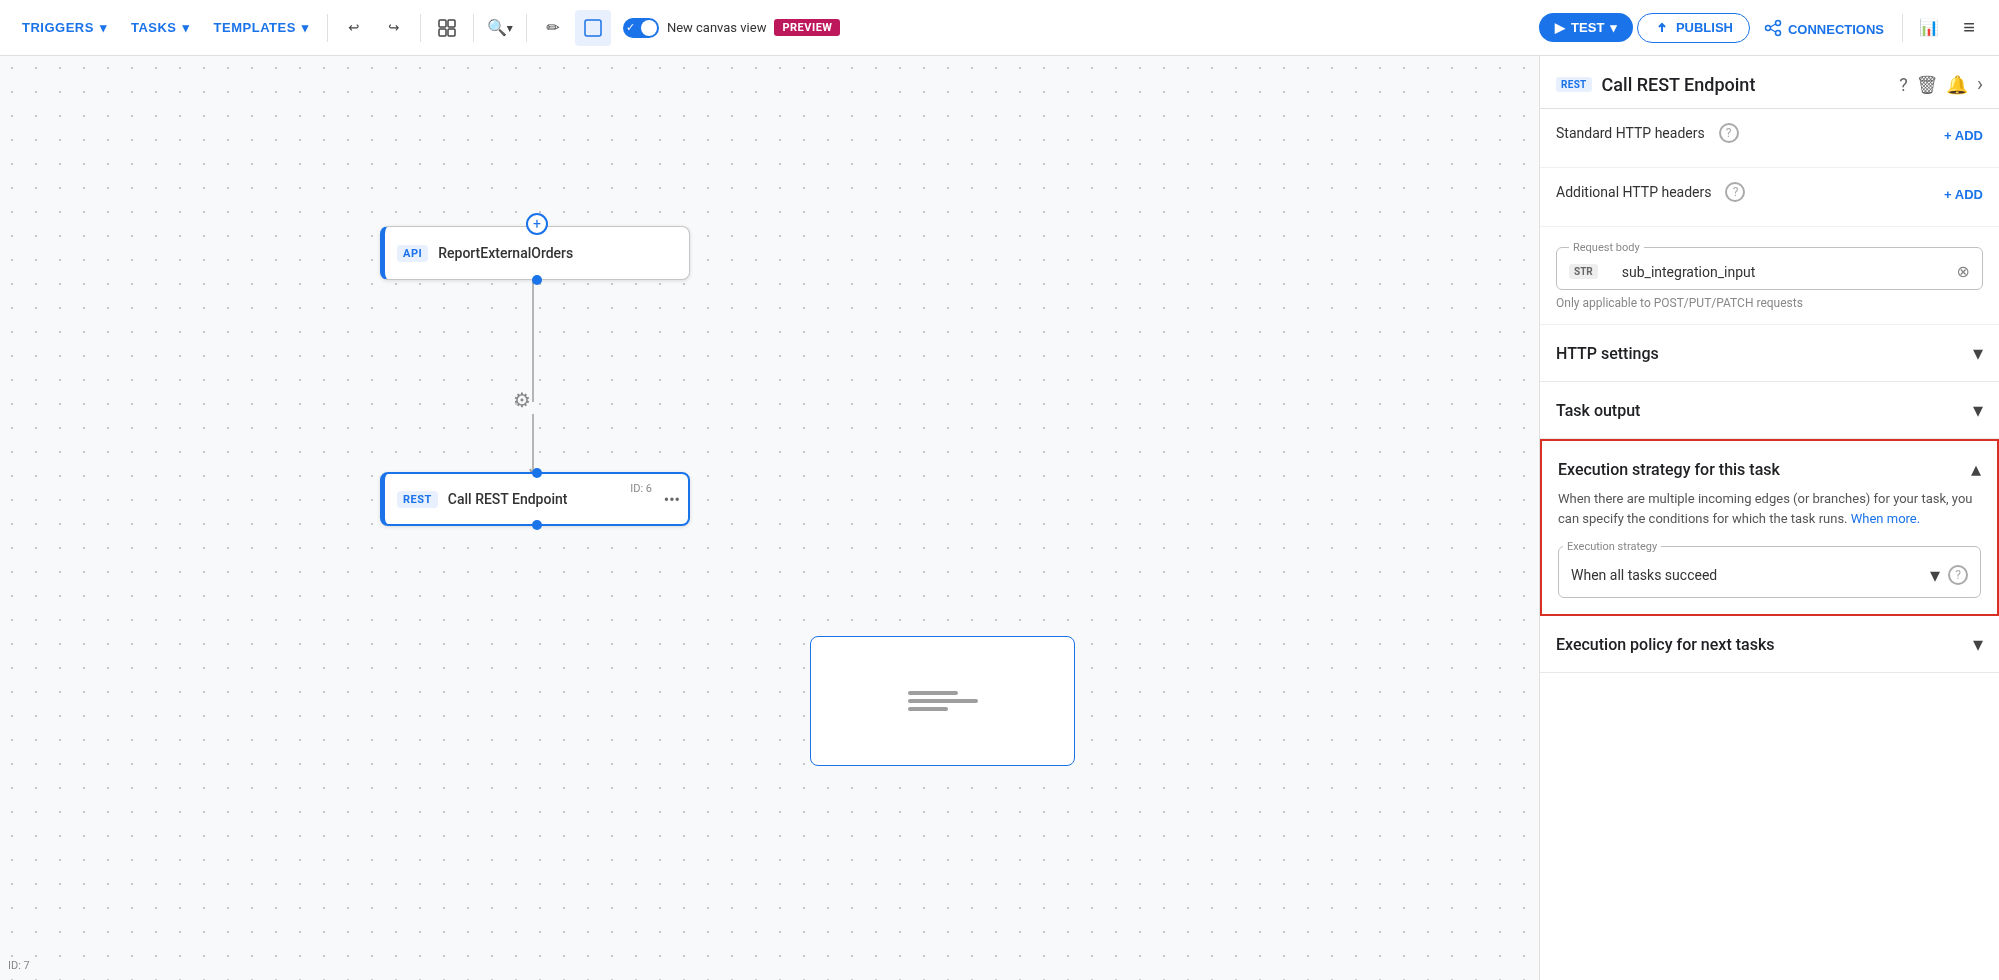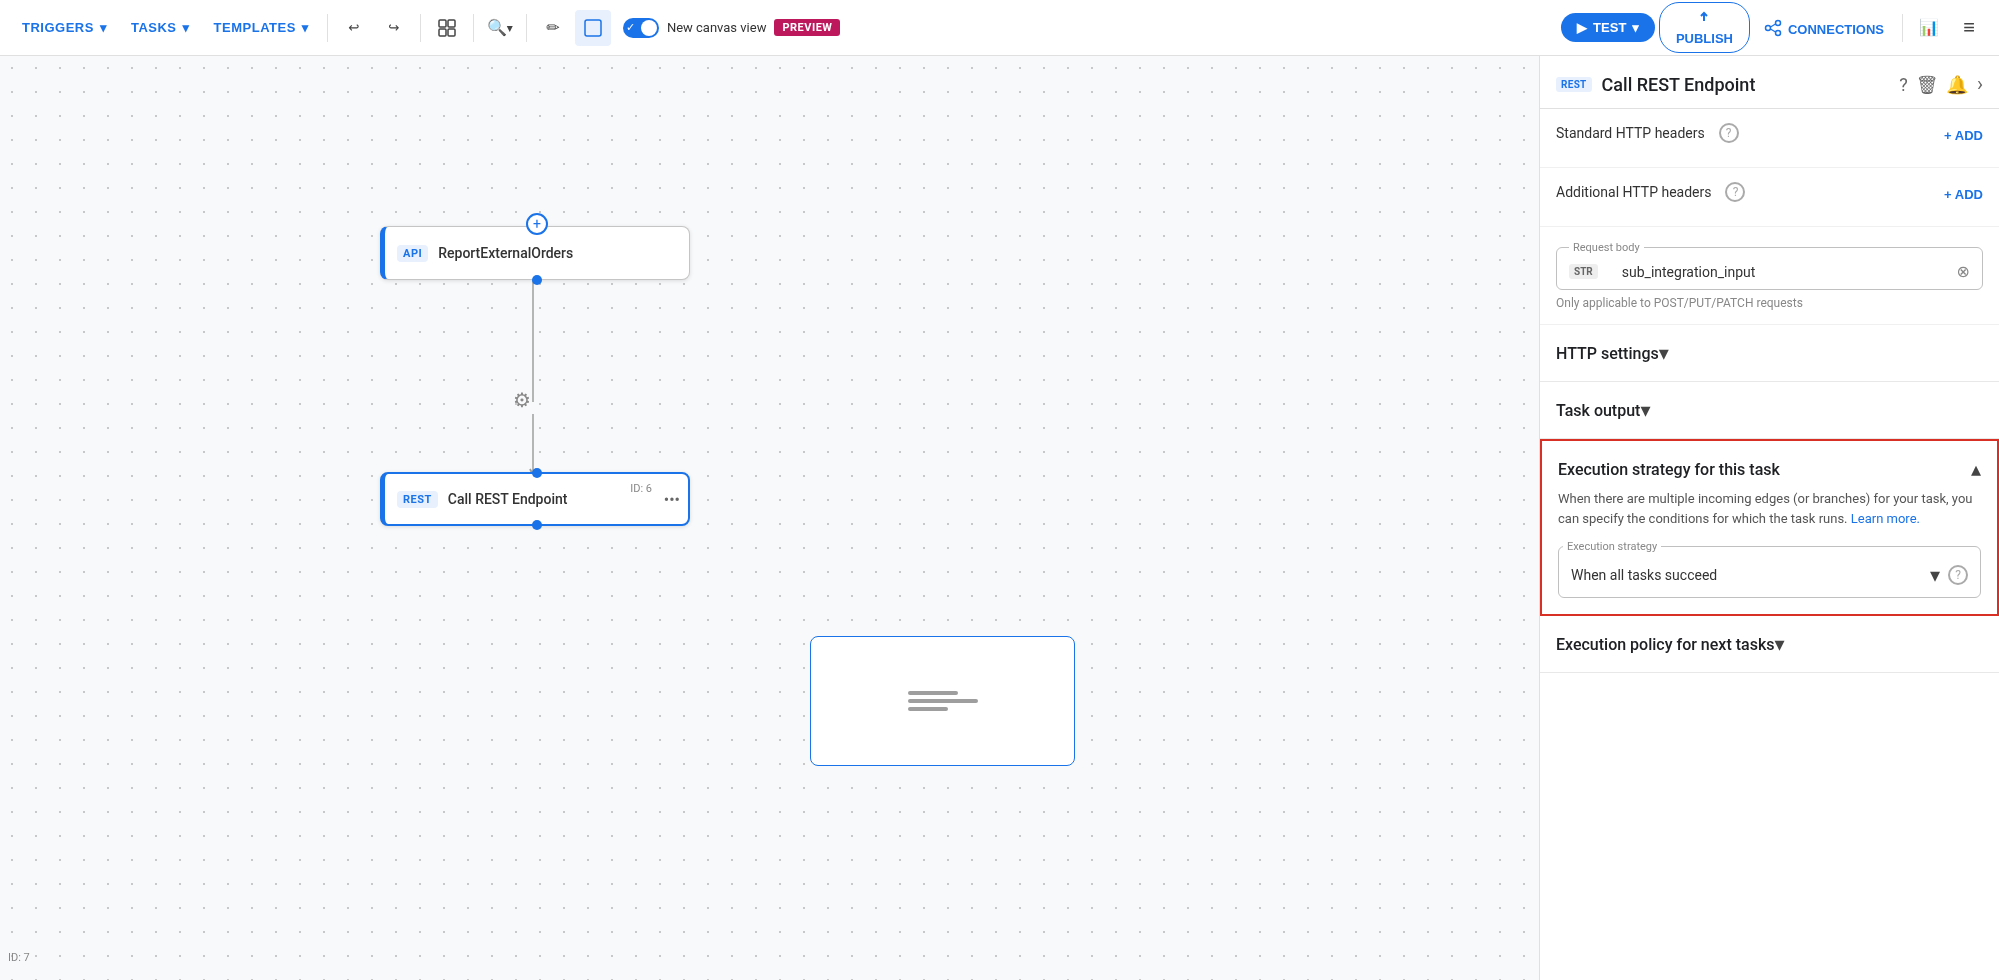--- a/index.html
+++ b/index.html
@@ -42,21 +42,21 @@
     }
     .toolbar-right { margin-left: auto; display: flex; align-items: center; gap: 4px; }
     .test-btn {
       display: flex; align-items: center; gap: 6px;
       background: #1a73e8; color: #fff; border: none; border-radius: 20px;
       padding: 7px 16px; font-size: 13px; font-weight: 600; cursor: pointer;
     }
     .publish-btn {
       display: flex; align-items: center; gap: 6px;
       background: transparent; color: #1a73e8; border: 1px solid #1a73e8;
-      border-radius: 20px; padding: 6px 16px; font-size: 13px; font-weight: 600; cursor: pointer; flex-direction: column;
+      border-radius: 20px; padding: 6px 16px; font-size: 13px; font-weight: 600; cursor: pointer;
     }
     .connections-btn {
       display: flex; align-items: flex-end; gap: 6px;
       background: transparent; color: #1a73e8; border: none;
       padding: 6px 10px; font-size: 13px; font-weight: 600; cursor: pointer;
     }
 
     
     .main {
       display: flex; height: calc(980px - 56px);
@@ -125,21 +125,21 @@
       width: 265px; height: 130px;
       background: #fff; border: 1.5px solid #1a73e8; border-radius: 8px;
       display: flex; align-items: center; justify-content: center;
     }
     .mini-node-icon {
       display: flex; flex-direction: column; gap: 4px; align-items: flex-start;
     }
     .mini-line { height: 4px; background: #9e9e9e; border-radius: 2px; }
 
     
-    .canvas-id { position: absolute; bottom: 16px; left: 8px; font-size: 11px; color: #888; }
+    .canvas-id { position: absolute; bottom: 8px; left: 8px; font-size: 11px; color: #888; }
 
     
     .right-panel {
       width: 460px; background: #fff; border-left: 1px solid #e0e0e0;
       display: flex; flex-direction: column; overflow-y: auto;
     }
     .panel-header {
       display: flex; align-items: center; padding: 16px 16px 12px;
       border-bottom: 1px solid #e0e0e0; gap: 10px; position: sticky; top: 0;
       background: #fff; z-index: 5;
@@ -169,21 +169,21 @@
     }
     .input-value { font-size: 14px; color: #333; flex: 1; }
     .close-chip { color: #888; font-size: 16px; cursor: pointer; }
     .helper-text { font-size: 12px; color: #888; margin-top: 6px; }
 
     
     .collapsible-section {
       border-bottom: 1px solid #e8e8e8;
     }
     .collapsible-header {
-      display: flex; align-items: center; justify-content: flex-start;
+      display: flex; align-items: center; justify-content: space-between;
       padding: 16px 16px; cursor: pointer; background: #fff;
     }
     .collapsible-title { font-size: 16px; font-weight: 500; color: #202124; }
     .chevron { font-size: 20px; color: #444; }
 
     
     .exec-strategy-section {
       border: 2px solid #d93025; border-radius: 0;
       margin: 0;
     }
@@ -409,21 +409,21 @@
     </div>
 
     <div class="exec-strategy-section">
       <div class="exec-strategy-header">
         <span class="exec-strategy-title">Execution strategy for this task</span>
         <span class="chevron">▴</span>
       </div>
       <div class="exec-strategy-body">
         <p class="exec-strategy-desc">
           <span>When there are multiple incoming edges (or branches) for your task, you can specify the conditions for which the task runs.</span>
-          <a class="learn-more" href="#">Learn more.</a>
+          <a class="learn-more" href="#">When more.</a>
         </p>
         <fieldset class="exec-strategy-fieldset">
           <legend>Execution strategy</legend>
           <div class="exec-strategy-select-row">
             <span class="exec-strategy-value">When all tasks succeed</span>
             <span class="select-arrow">▾</span>
             <div class="help-circle">?</div>
           </div>
         </fieldset>
       </div>

